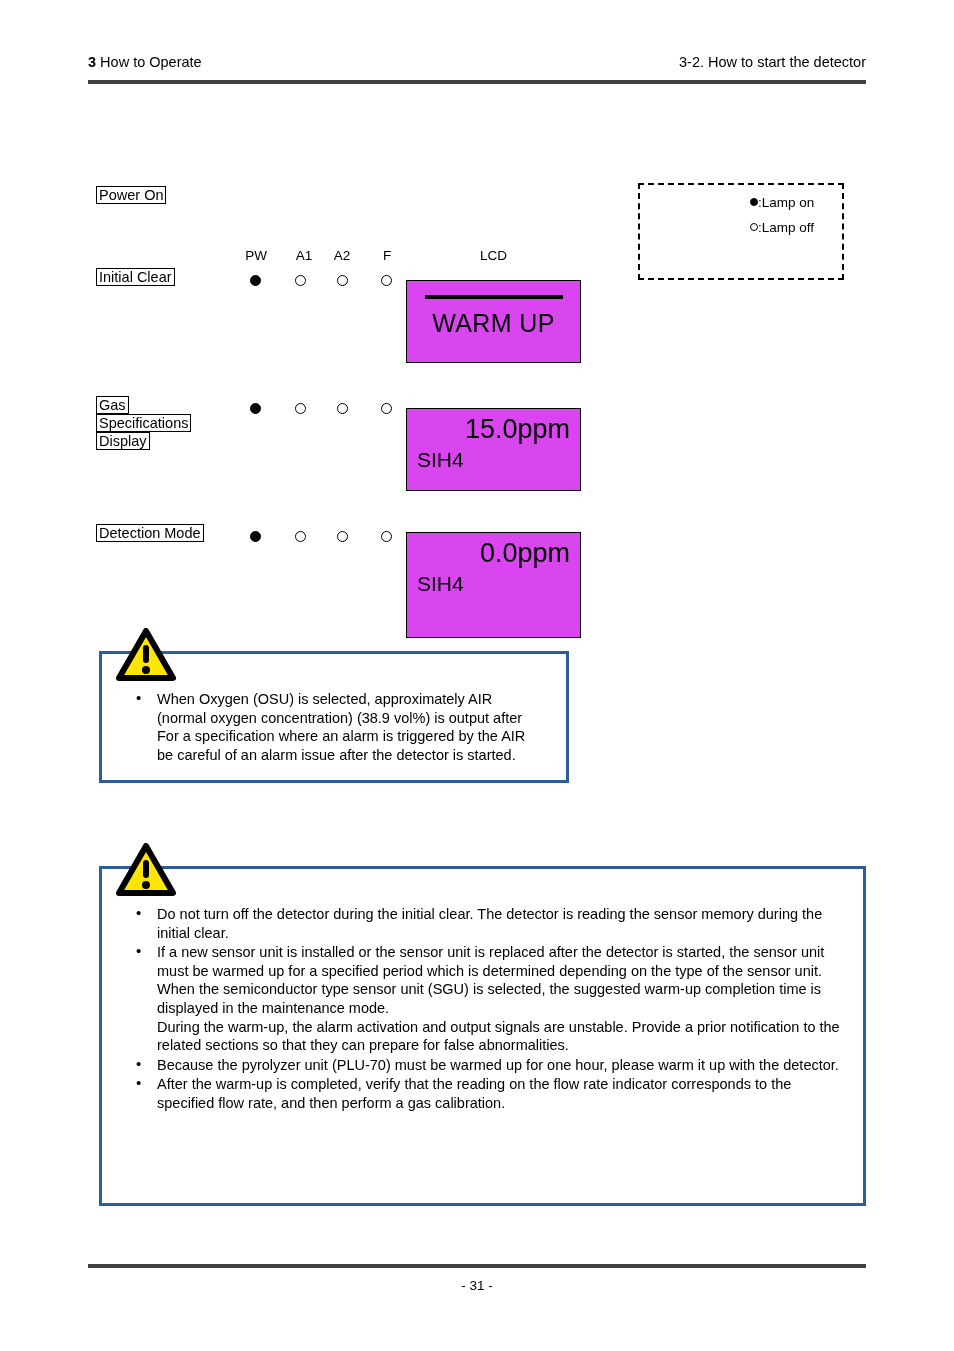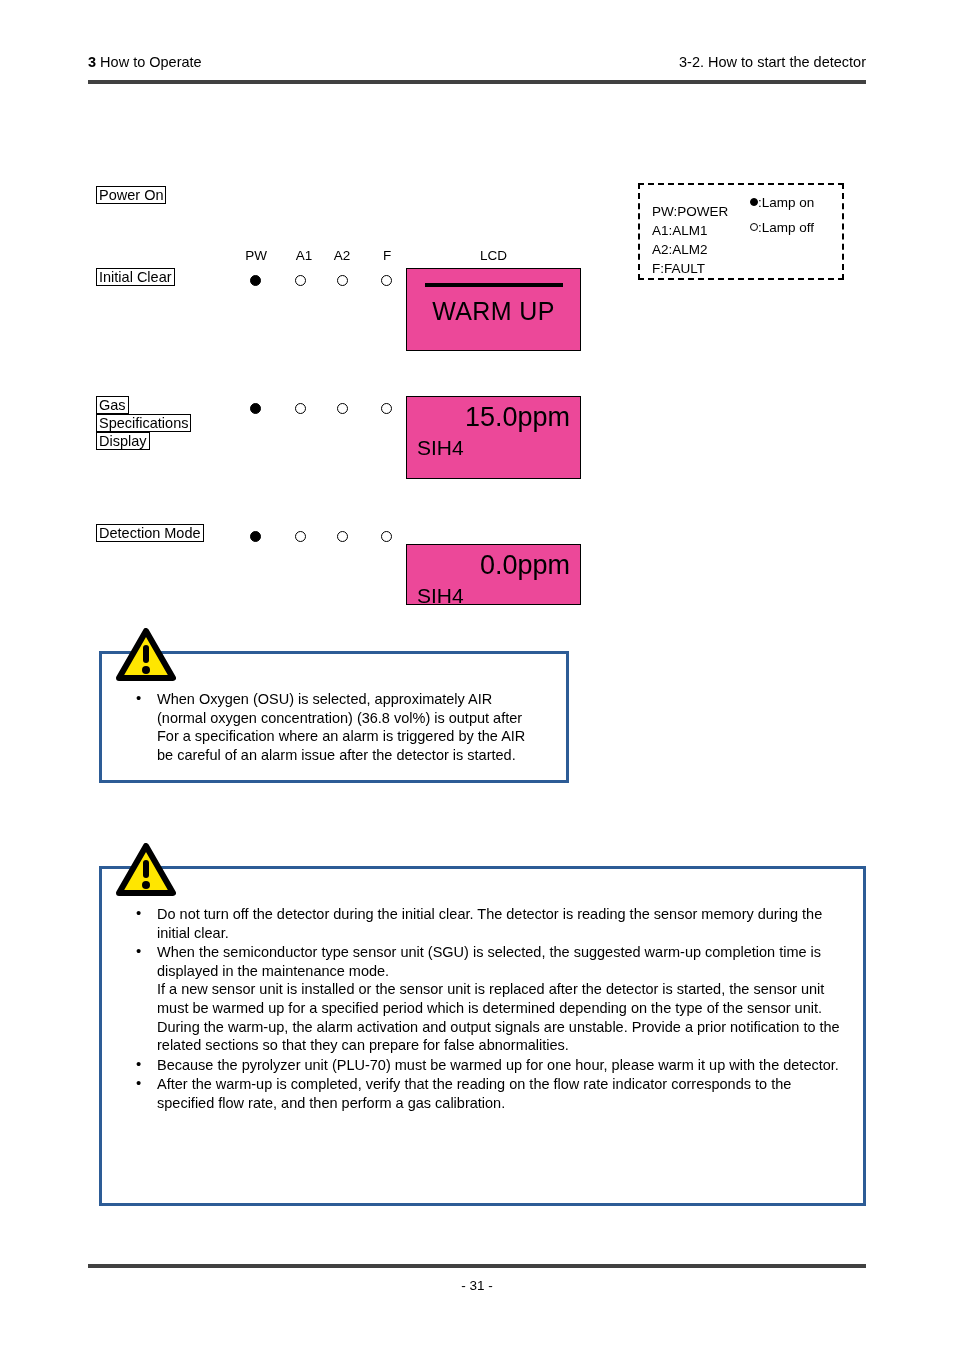--- a/index.html
+++ b/index.html
@@ -131,25 +131,26 @@
   .lamp-row-2 { top: 403px; }
   .lamp-row-3 { top: 531px; }
 
   
   .lcd {
     position: absolute;
     left: 406px;
     width: 175px;
     border: 1.5px solid #000;
     box-sizing: border-box;
-    background: #ec4899;
+    background: #d946ef;
+    margin-top: 12px;
   }
   #lcd-1 { top: 268px; height: 83px; }
   #lcd-2 { top: 396px; height: 83px; }
-  #lcd-3 { top: 544px; height: 61px; text-decoration: underline; }
+  #lcd-3 { top: 520px; height: 106px; text-decoration: underline; }
 
   .lcd-bar {
     position: absolute;
     left: 18px;
     top: 14px;
     width: 138px;
     height: 4px;
     background: #000;
   }
   .lcd-warm {
@@ -327,61 +328,55 @@
   <div class="lcd-value">15.0ppm</div>
   <div class="lcd-gas">SIH4</div>
 </div>
 
 <div class="lcd" id="lcd-3">
   <div class="lcd-value">0.0ppm</div>
   <div class="lcd-gas">SIH4</div>
 </div>
 
 <div class="legend-box">
-  <div class="legend-col-left">
-    <div>PW:POWER</div>
-    <div>A1:ALM1</div>
-    <div>A2:ALM2</div>
-    <div>F:FAULT</div>
-  </div>
   <div class="legend-col-right">
     <div class="lg-row"><span class="legend-dot on"></span><span>:Lamp on</span></div>
     <div class="lg-row"><span class="legend-dot off"></span><span>:Lamp off</span></div>
   </div>
 </div>
 
 <div class="caution-box" id="caution-1">
   <svg class="caution-tri" viewBox="0 0 60 54">
     <path d="M30 3 L57 50 L3 50 Z" fill="#ffe600" stroke="#000000" stroke-width="6" stroke-linejoin="round"></path>
     <rect x="27" y="17" width="6" height="18" rx="3" fill="#000000"></rect>
     <circle cx="30" cy="42" r="4" fill="#000000"></circle>
   </svg>
   <ul class="caution-list">
     <li>
       <span class="ln">When Oxygen (OSU) is selected, approximately AIR</span>
-      <span class="ln">(normal oxygen concentration) (36.8 vol%) is output after</span>
+      <span class="ln">(normal oxygen concentration) (38.9 vol%) is output after</span>
       <span class="ln">For a specification where an alarm is triggered by the AIR</span>
       <span class="ln">be careful of an alarm issue after the detector is started.</span>
     </li>
   </ul>
 </div>
 
 <div class="caution-box" id="caution-2">
   <svg class="caution-tri" viewBox="0 0 60 54">
     <path d="M30 3 L57 50 L3 50 Z" fill="#ffe600" stroke="#000000" stroke-width="6" stroke-linejoin="round"></path>
     <rect x="27" y="17" width="6" height="18" rx="3" fill="#000000"></rect>
     <circle cx="30" cy="42" r="4" fill="#000000"></circle>
   </svg>
   <ul class="caution-list">
     <li>
       <span class="ln">Do not turn off the detector during the initial clear. The detector is reading the sensor memory during the initial clear.</span>
     </li>
     <li>
+      <span class="ln">If a new sensor unit is installed or the sensor unit is replaced after the detector is started, the sensor unit must be warmed up for a specified period which is determined depending on the type of the sensor unit.</span>
       <span class="ln">When the semiconductor type sensor unit (SGU) is selected, the suggested warm-up completion time is displayed in the maintenance mode.</span>
-      <span class="ln">If a new sensor unit is installed or the sensor unit is replaced after the detector is started, the sensor unit must be warmed up for a specified period which is determined depending on the type of the sensor unit.</span>
       <span class="ln">During the warm-up, the alarm activation and output signals are unstable. Provide a prior notification to the related sections so that they can prepare for false abnormalities.</span>
     </li>
     <li>
       <span class="ln">Because the pyrolyzer unit (PLU-70) must be warmed up for one hour, please warm it up with the detector.</span>
     </li>
     <li>
       <span class="ln">After the warm-up is completed, verify that the reading on the flow rate indicator corresponds to the specified flow rate, and then perform a gas calibration.</span>
     </li>
   </ul>
 </div>

